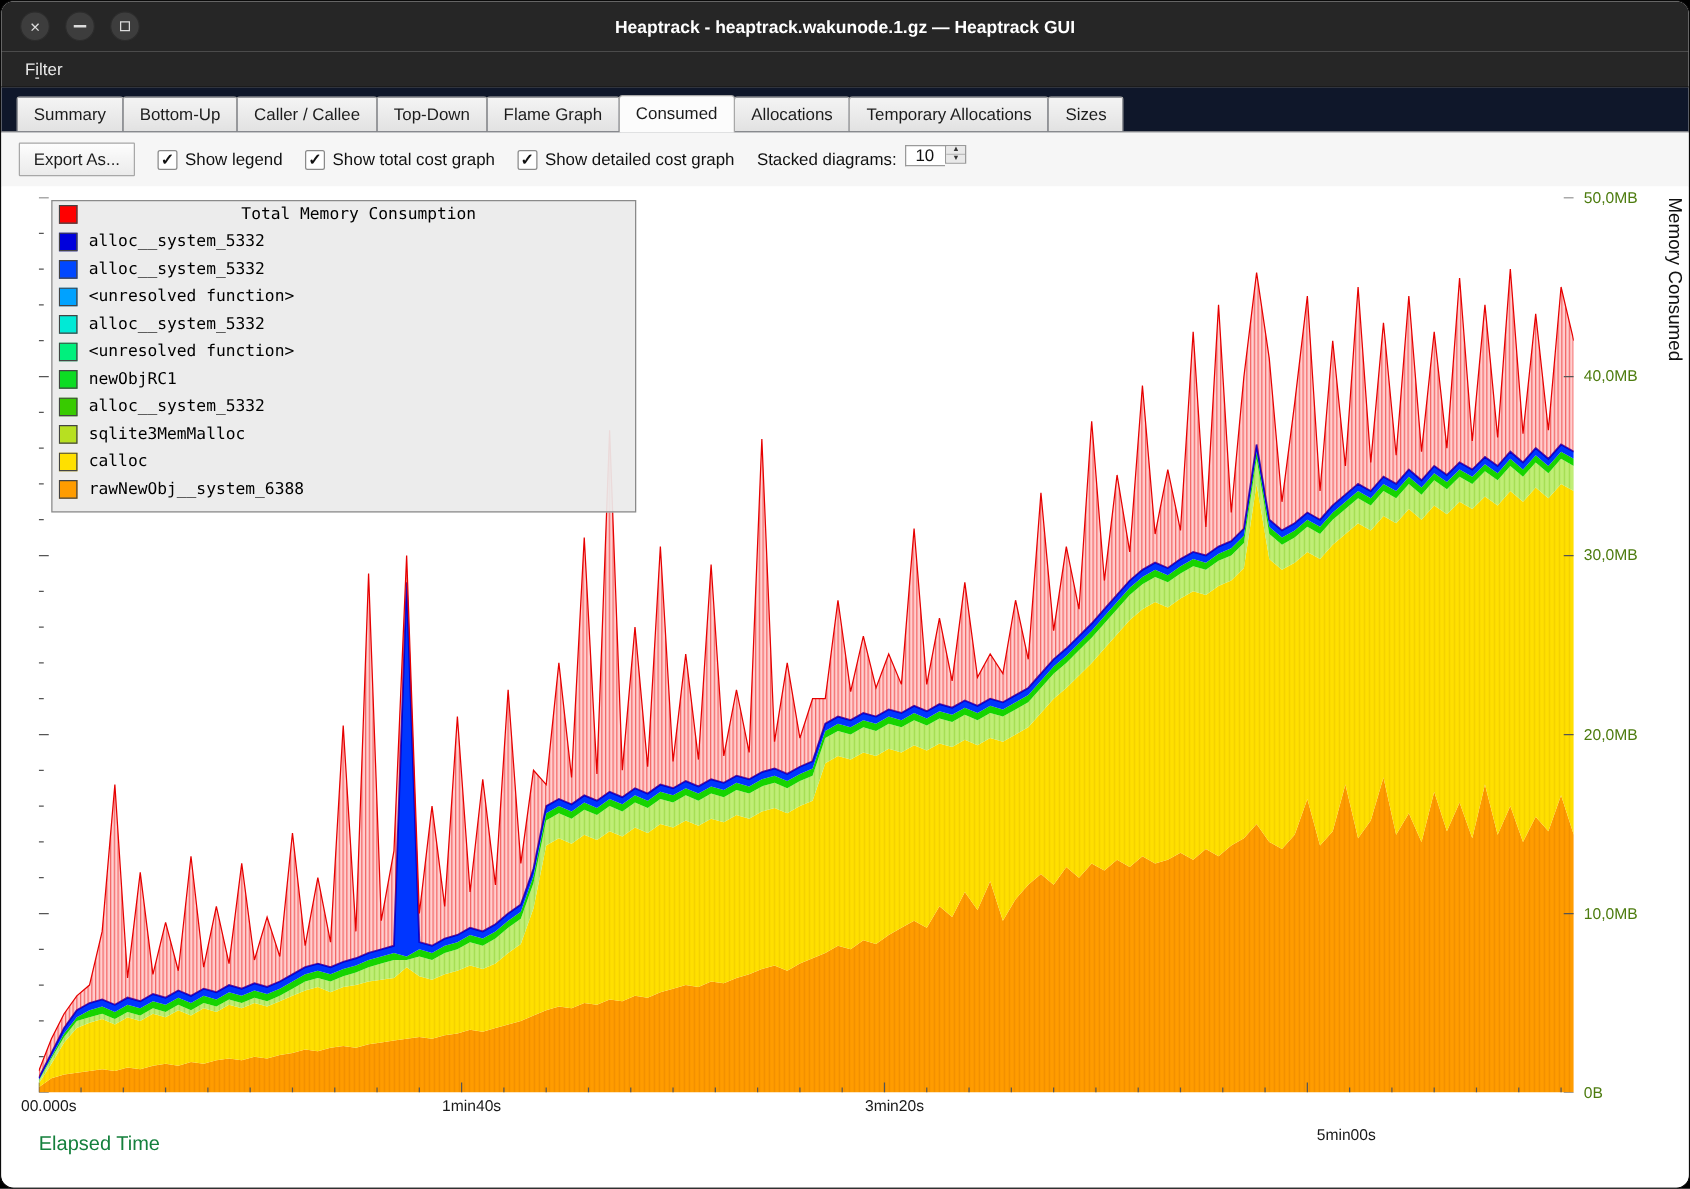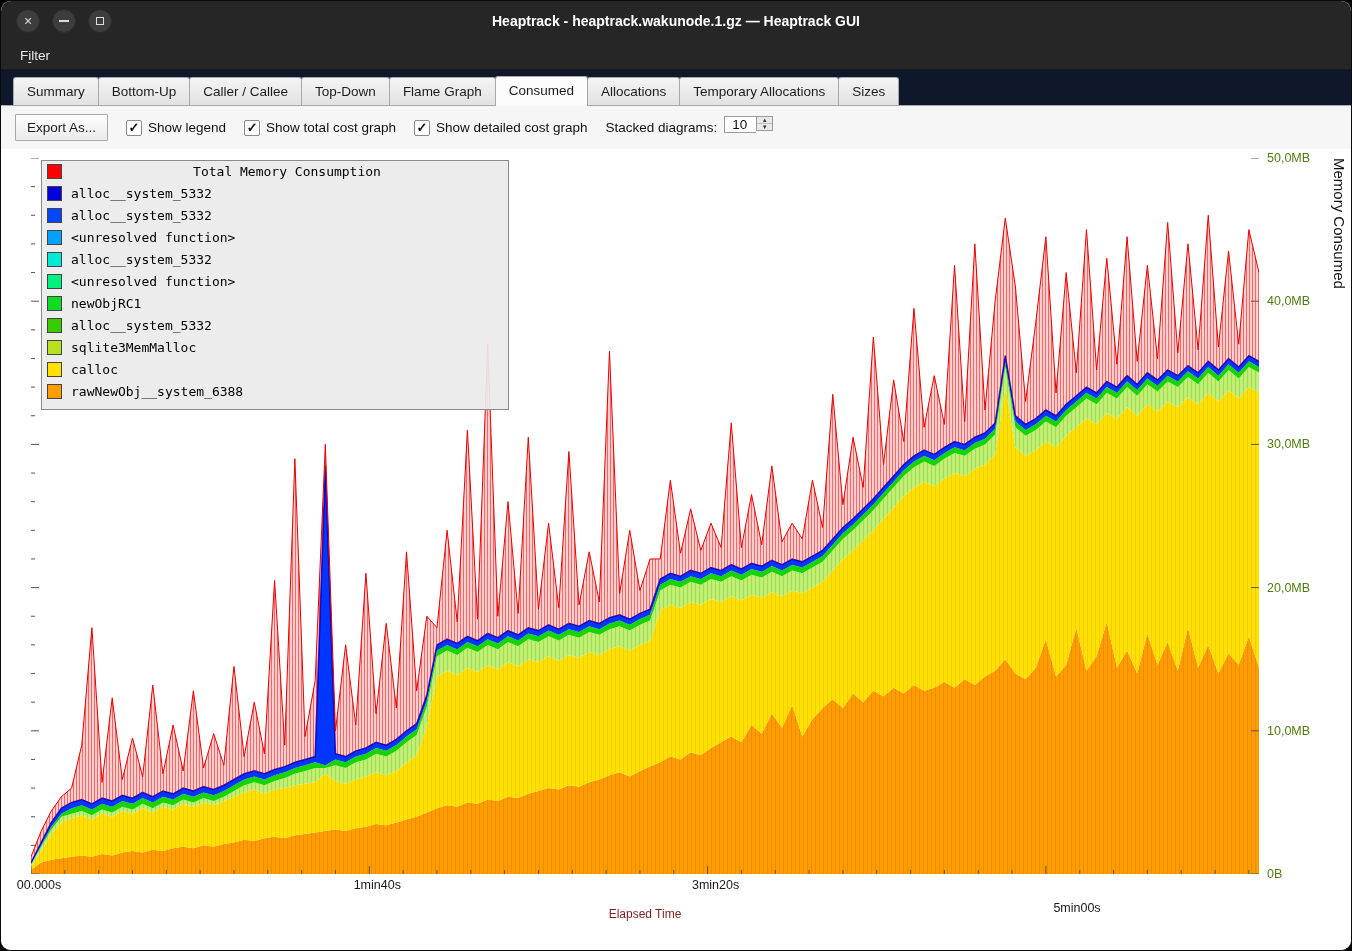--- a/index.html
+++ b/index.html
@@ -40,21 +40,21 @@
   .chart-area{position:relative;flex:1;background:#ffffff;}
   #chart-svg{position:absolute;left:30px;top:9px;background:#ffffff;}
   .legend{position:absolute;left:40px;top:11px;width:468px;background:rgba(235,235,235,0.93);border:1px solid #8a8a8a;padding:3px 5px;font-family:"DejaVu Sans Mono",monospace;font-size:13px;color:#000;box-sizing:border-box;}
   .legend-row{display:flex;align-items:flex-start;gap:9px;height:22px;overflow:hidden;}
   .legend-swatch{width:15px;height:15px;border:1px solid #444;flex:0 0 auto;box-sizing:border-box;}
   .legend-title-row .legend-label{flex:1;text-align:center;}
   .x-ticks{position:absolute;left:0;top:729px;width:100%;height:18px;}
   .x-tick{position:absolute;transform:translateX(-50%);font-size:12.5px;color:#1a1a1a;white-space:nowrap;padding-left:16px;}
   .y-ticks{position:absolute;left:1266px;top:0;width:84px;height:100%;}
   .y-tick{position:absolute;transform:translateY(-50%);font-size:12.5px;color:#4d7c0f;white-space:nowrap;}
-  .x-axis-title{position:absolute;left:30px;top:758px;width:1228px;text-align:center;font-size:12px;color:#7f1d1d;}
+  .x-axis-title{position:absolute;left:30px;top:758px;width:1228px;text-align:left;font-size:16px;color:#15803d;}
   .y-axis-title{position:absolute;right:3px;top:9px;height:716px;display:flex;align-items:center;writing-mode:vertical-rl;font-size:15px;color:#111;}
 </style>
 </head>
 <body>
 
 <div class="window">
 
   <div class="titlebar">
     <div class="winbtns" id="winbtns">
         <div class="winbtn">×</div>

